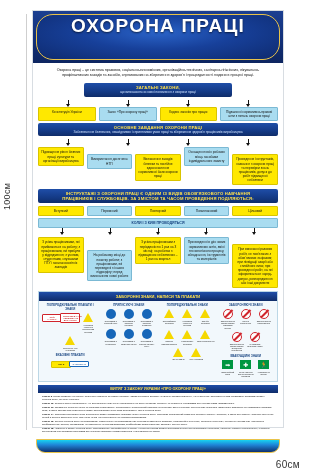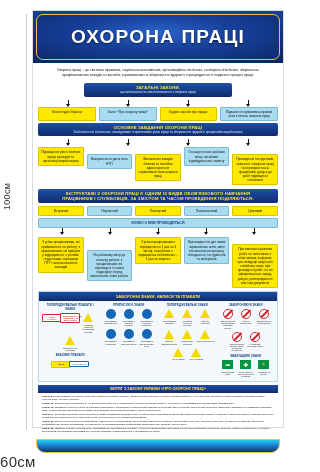--- a/index.html
+++ b/index.html
@@ -13,21 +13,21 @@
 
   
   #dim-height {
     position: absolute; left: 2px; top: 210px;
     font-size: 9px; color: #333;
     transform: rotate(-90deg); transform-origin: left top;
     white-space: nowrap; letter-spacing: .3px;
   }
   #dim-width {
     position: absolute; left: 0; right: 0; bottom: 2px;
-    text-align: left; font-size: 15px; color: #333; letter-spacing: .3px;
+    text-align: right; font-size: 10px; color: #333; letter-spacing: .3px;
   }
   #ruler-v {
     position: absolute; left: 26px; top: 14px; bottom: 42px;
     width: 1px; background: #cfcfcf;
   }
 
   
   #board {
     position: absolute; left: 32px; top: 10px;
     width: 252px; height: 418px;
@@ -37,23 +37,23 @@
 
   
   .banner-wrap {
     position: relative; height: 52px;
     background: linear-gradient(180deg,#1b3f91 0%,#123079 55%,#0d2560 100%);
     padding: 3px;
   }
   .banner-inner {
     height: 100%;
     border: 1.5px solid #e8c34a;
-    border-radius: 7px;
+    border-radius: 17px;
     background: radial-gradient(ellipse at 50% 40%, #2a63c8 0%, #17409a 45%, #0e2a6e 100%);
-    display: flex; align-items: center; justify-content: center;
+    display: flex; justify-content: center;
   }
   .banner-title {
     color: #ffffff; font-size: 19px; font-weight: bold;
     letter-spacing: 1.2px; text-shadow: 0 1px 2px rgba(0,0,0,.6);
   }
 
   
   .board-body { padding: 4px 5px 0 5px; }
 
   .intro {

